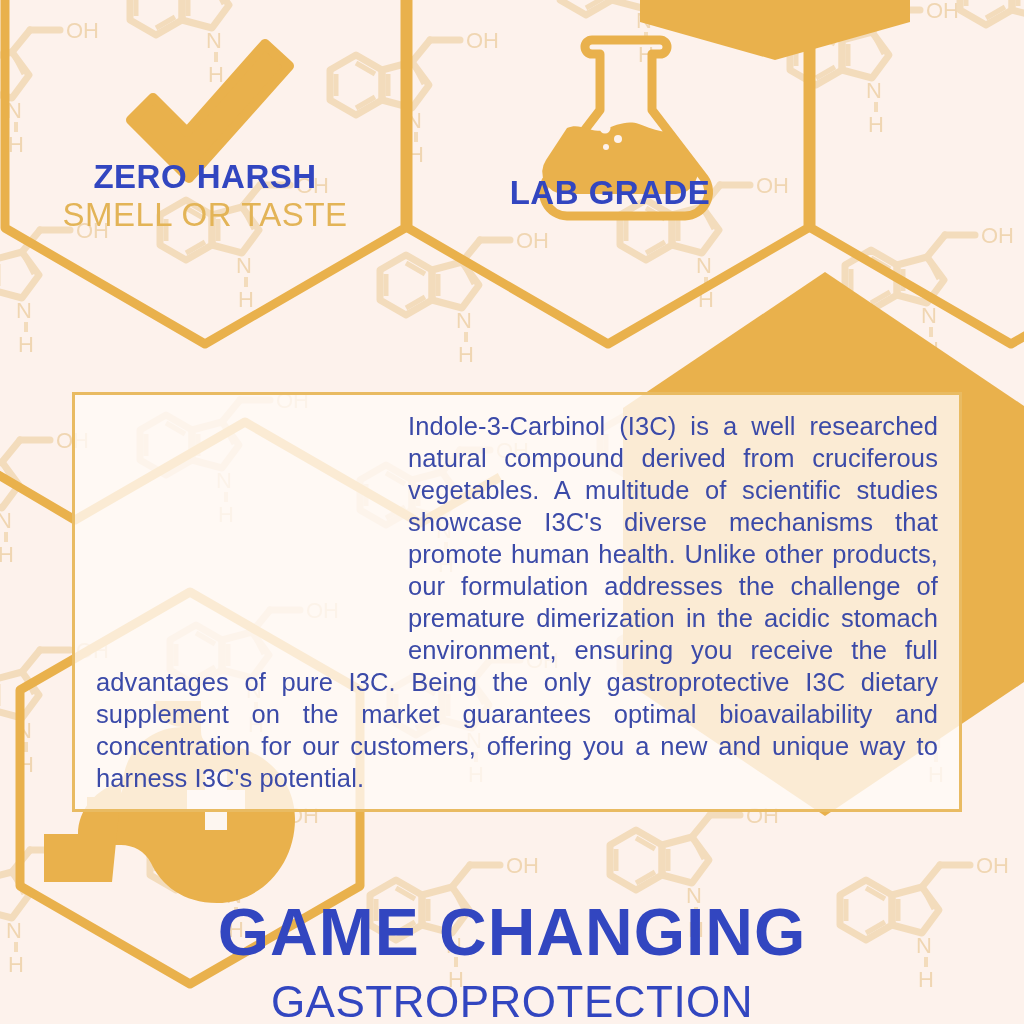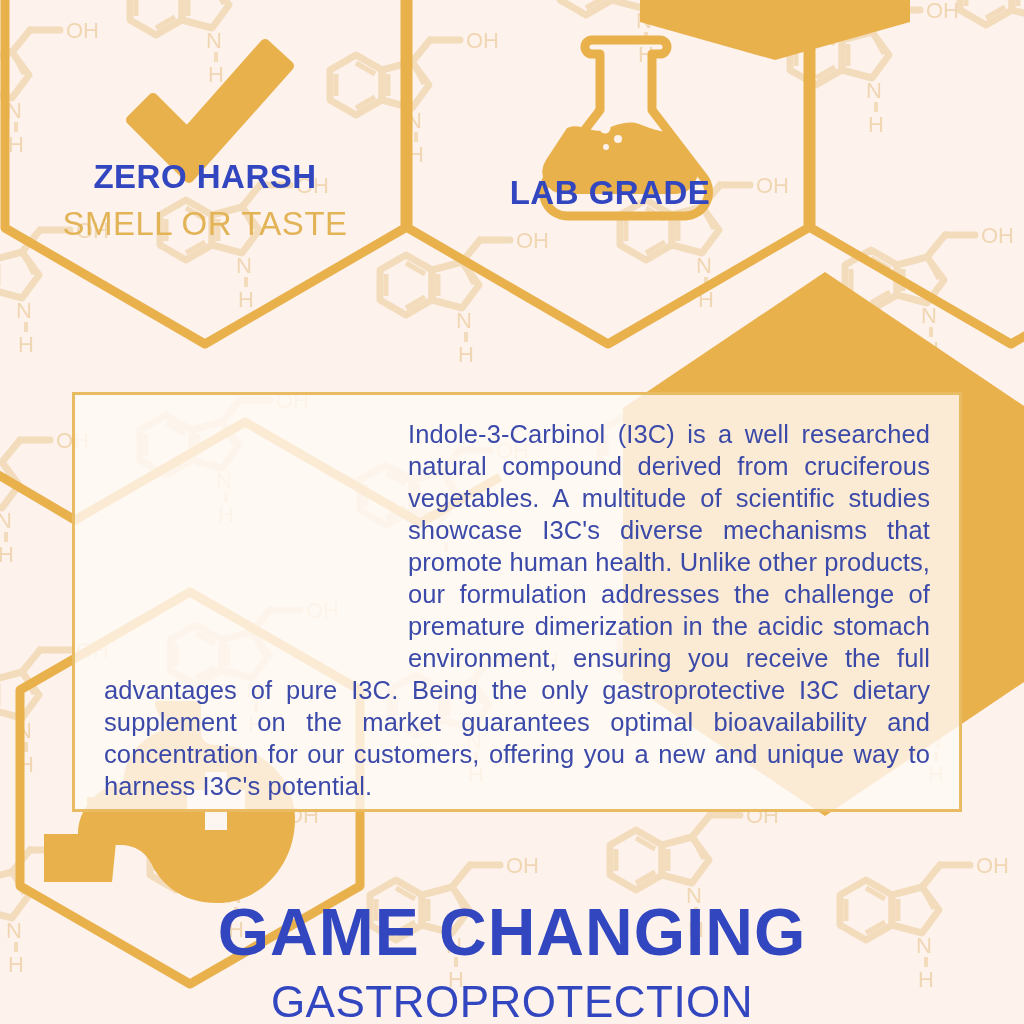--- a/index.html
+++ b/index.html
@@ -21,21 +21,21 @@
   #labels{z-index:6;}
 
   
   .hexcard{position:absolute;text-align:center;}
   .hc-title{
     color:#3246c0;font-weight:bold;letter-spacing:0.5px;
     font-size:33px;line-height:1.0;white-space:nowrap;
   }
   .hc-sub{
     color:#e3b457;font-weight:300;letter-spacing:0.5px;
-    font-size:33px;line-height:1.1;white-space:nowrap;margin-top:13px;
+    font-size:33px;line-height:1.1;white-space:nowrap;margin-top:4px;
   }
 
   
   #card-zero{left:0px;top:160px;width:410px;}
   
   #card-lab{left:410px;top:176px;width:400px;}
 
   
   #copybox{
     position:absolute;left:72px;top:392px;width:890px;height:420px;
@@ -47,21 +47,21 @@
     position:absolute;left:82px;top:402px;width:870px;
     box-sizing:border-box;
     padding:8px 14px 0 14px;
     color:#3b4aa8;
     font-size:25.5px;
     line-height:32px;
     text-align:justify;
     font-weight:500;
     letter-spacing:0.1px;
   }
-  #copytext p{margin:8px;}
+  #copytext p{margin:0;}
   
   .wrapspacer{float:left;width:312px;height:250px;shape-outside:none;}
 
   
   #headline{
     position:absolute;left:0;top:858px;width:1024px;text-align:center;margin-top:40px;
   }
   #hl1{
     color:#3246c0;font-weight:bold;font-size:66px;line-height:68px;
     letter-spacing:1px;white-space:nowrap;

